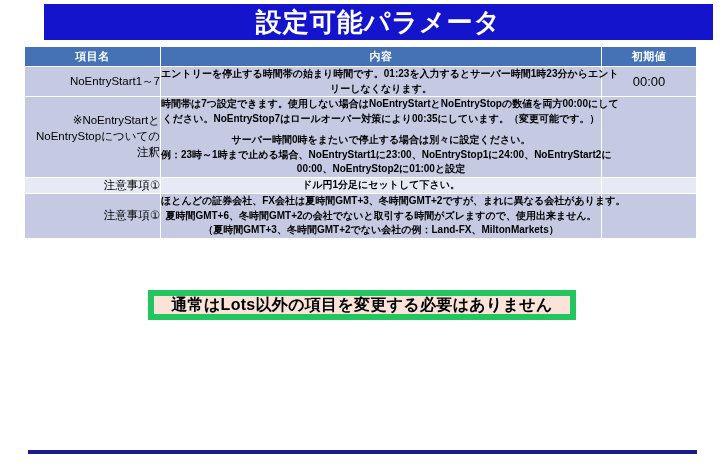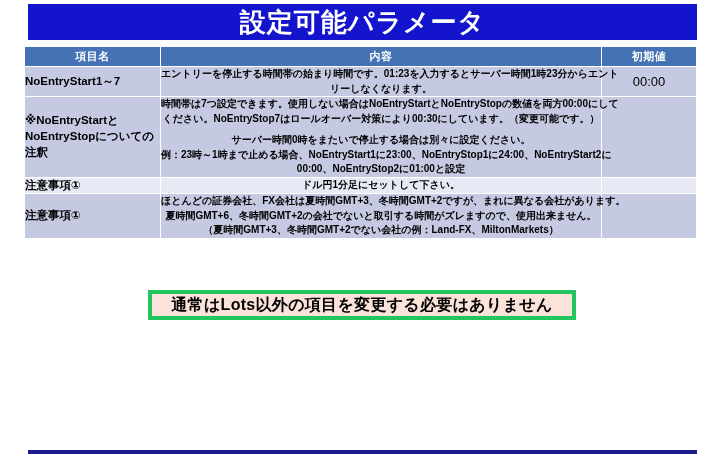--- a/index.html
+++ b/index.html
@@ -18,21 +18,21 @@
   .slide {
     position: relative;
     width: 720px;
     height: 464px;
     background: #ffffff;
   }
 
   
   .title-bar {
     position: absolute;
-    left: 28px;
+    left: 44px;
     top: 4px;
     width: 669px;
     height: 36px;
     background: #1414CC;
     display: flex;
     align-items: center;
     justify-content: center;
   }
   .title-text {
     color: #ffffff;
@@ -67,23 +67,23 @@
     color: #ffffff;
     font-size: 11px;
     font-weight: bold;
     height: 19px;
     text-align: center;
     letter-spacing: 0.5px;
     margin-top: 8px;
   }
 
   .cell-name {
-    text-align: left;
+    text-align: right;
     font-size: 11.5px;
-    font-weight: bold;
+    font-weight: normal;
     color: #000000;
     padding: 3px 2px;
     line-height: 1.35;
   }
   .cell-desc {
     text-align: center;
     font-size: 10px;
     font-weight: bold;
     color: #000000;
     padding: 4px 6px 4px 9px;
@@ -107,21 +107,21 @@
   tr.shade-b .cell-init { background: #E7EAF4; }
 
   
   .callout {
     position: absolute;
     left: 148px;
     top: 290px;
     width: 428px;
     height: 30px;
     background: #FBE3DA;
-    border: 4px solid #22c55e;
+    border: 6px solid #22c55e;
     display: flex;
     align-items: center;
     justify-content: center;
     box-sizing: border-box;
   }
   .callout-text {
     font-size: 16px;
     font-weight: bold;
     color: #000000;
     white-space: nowrap;
@@ -173,21 +173,21 @@
 
 
       <tr class="shade-a">
         <td class="cell-name">
           <span class="para">※NoEntryStartと</span>
           <span class="para">NoEntryStopについての</span>
           <span class="para">注釈</span>
         </td>
         <td class="cell-desc">
           <span class="line">時間帯は7つ設定できます。使用しない場合はNoEntryStartとNoEntryStopの数値を両方00:00にして</span>
-          <span class="line">ください。NoEntryStop7はロールオーバー対策により00:30にしています。（変更可能です。）</span>
+          <span class="line">ください。NoEntryStop7はロールオーバー対策により00:35にしています。（変更可能です。）</span>
           <span class="gap"></span>
           <span class="line">サーバー時間0時をまたいで停止する場合は別々に設定ください。</span>
           <span class="line">例：23時～1時まで止める場合、NoEntryStart1に23:00、NoEntryStop1に24:00、NoEntryStart2に</span>
           <span class="line">00:00、NoEntryStop2に01:00と設定</span>
         </td>
         <td class="cell-init"></td>
       </tr>
 
       <tr class="shade-b">
         <td class="cell-name">注意事項①</td>

